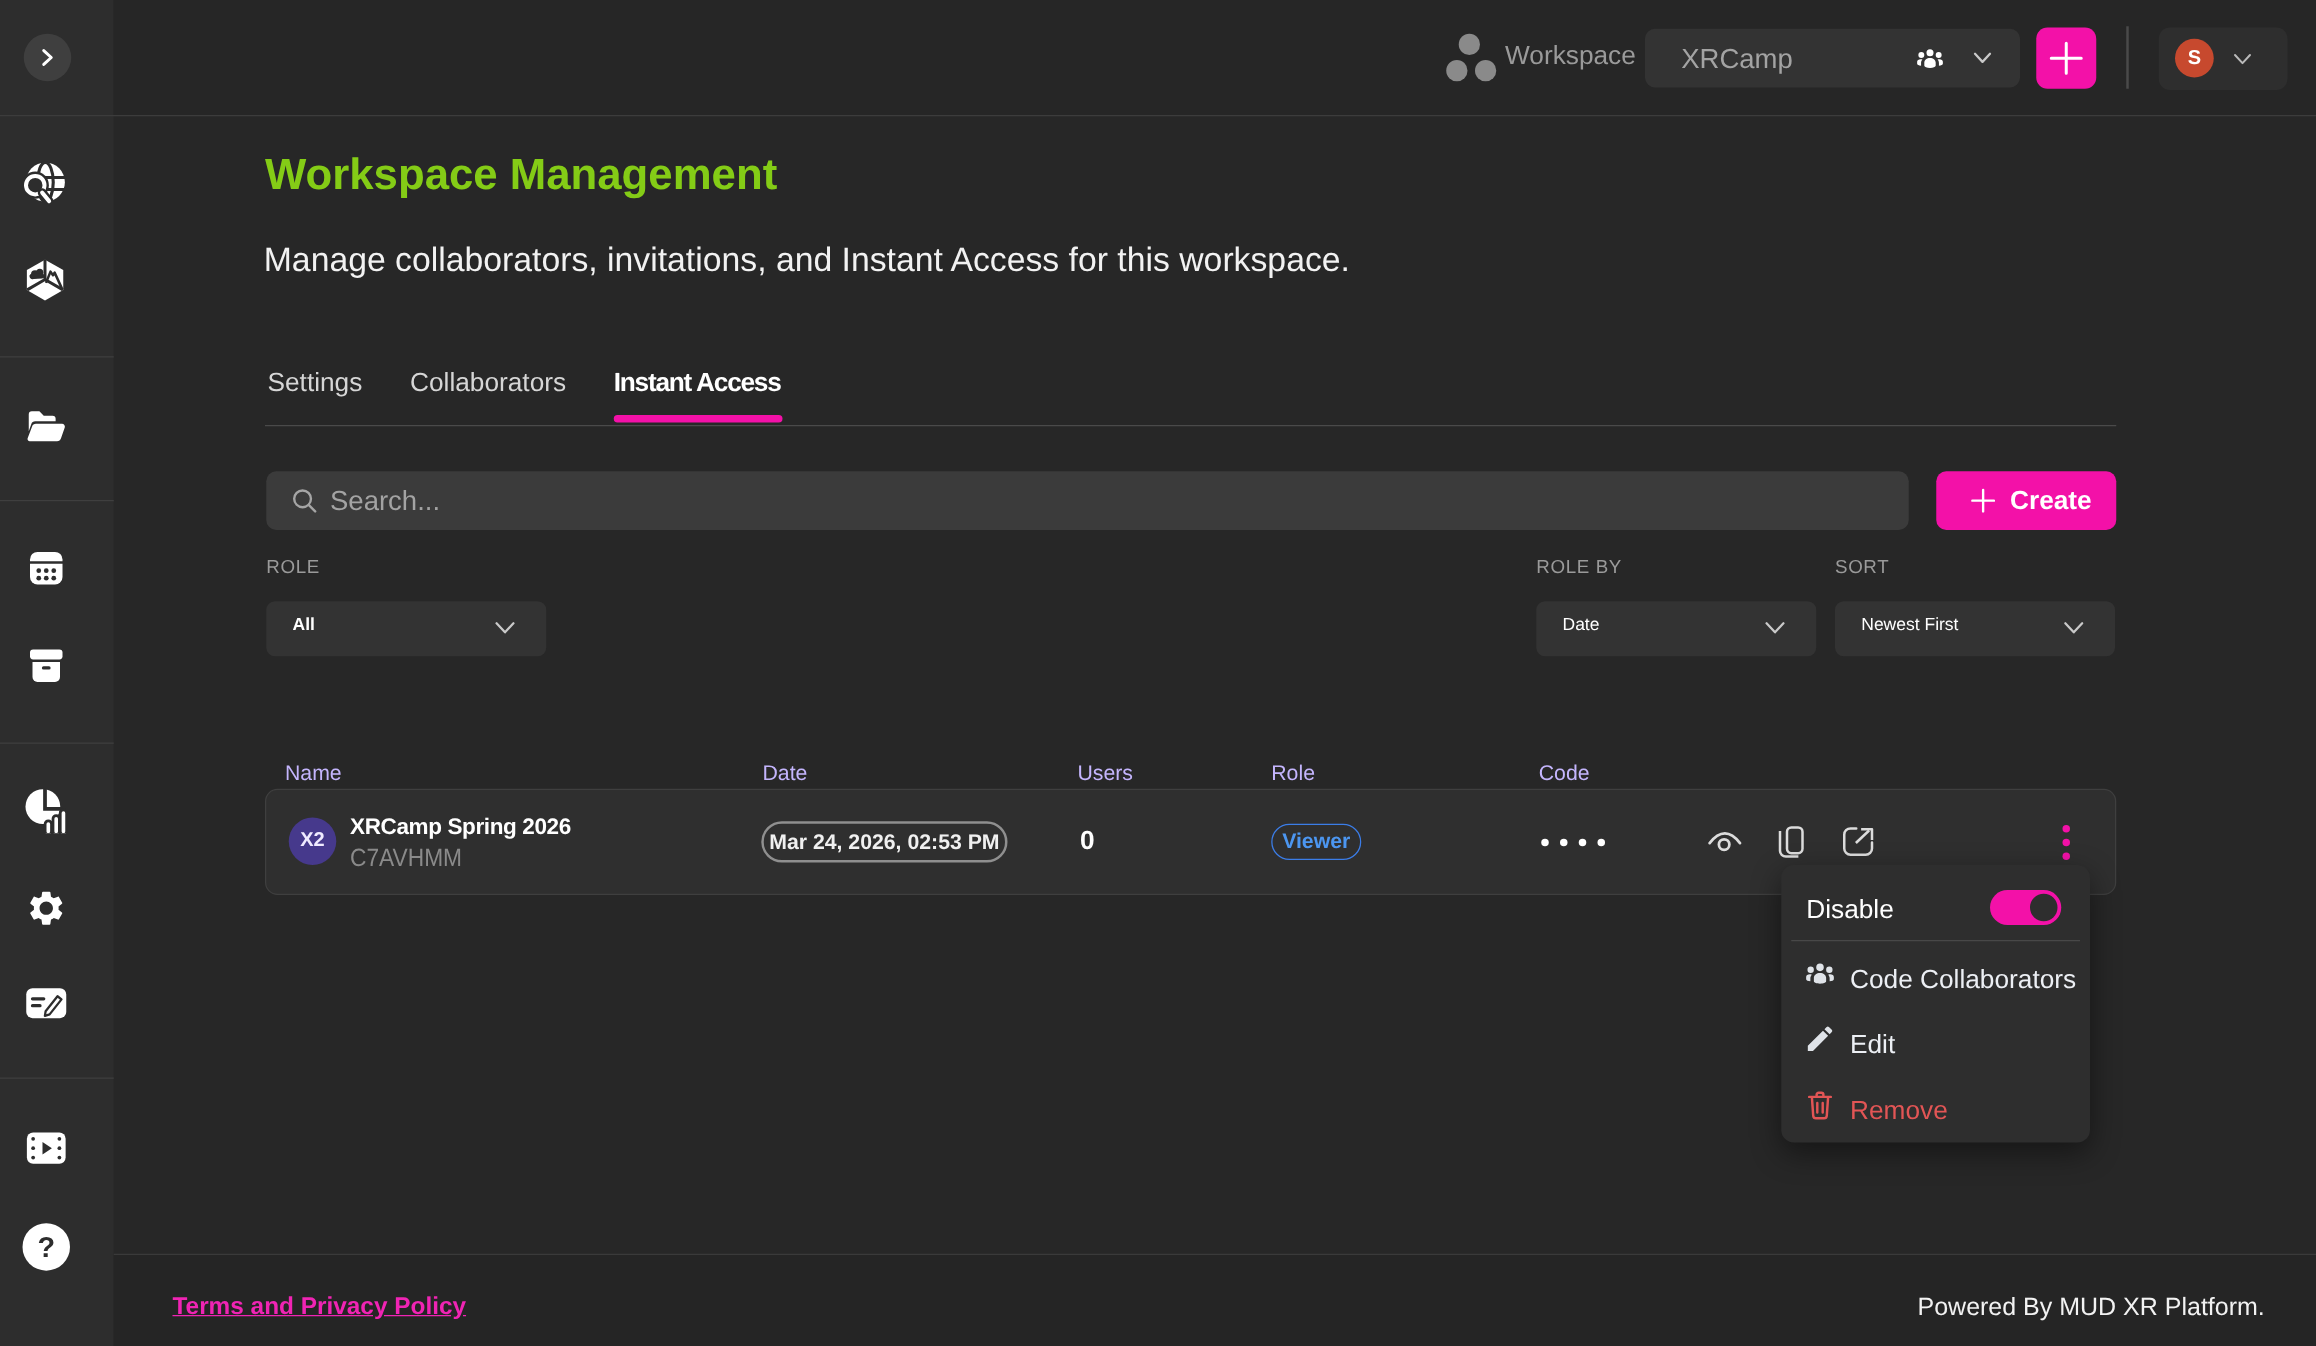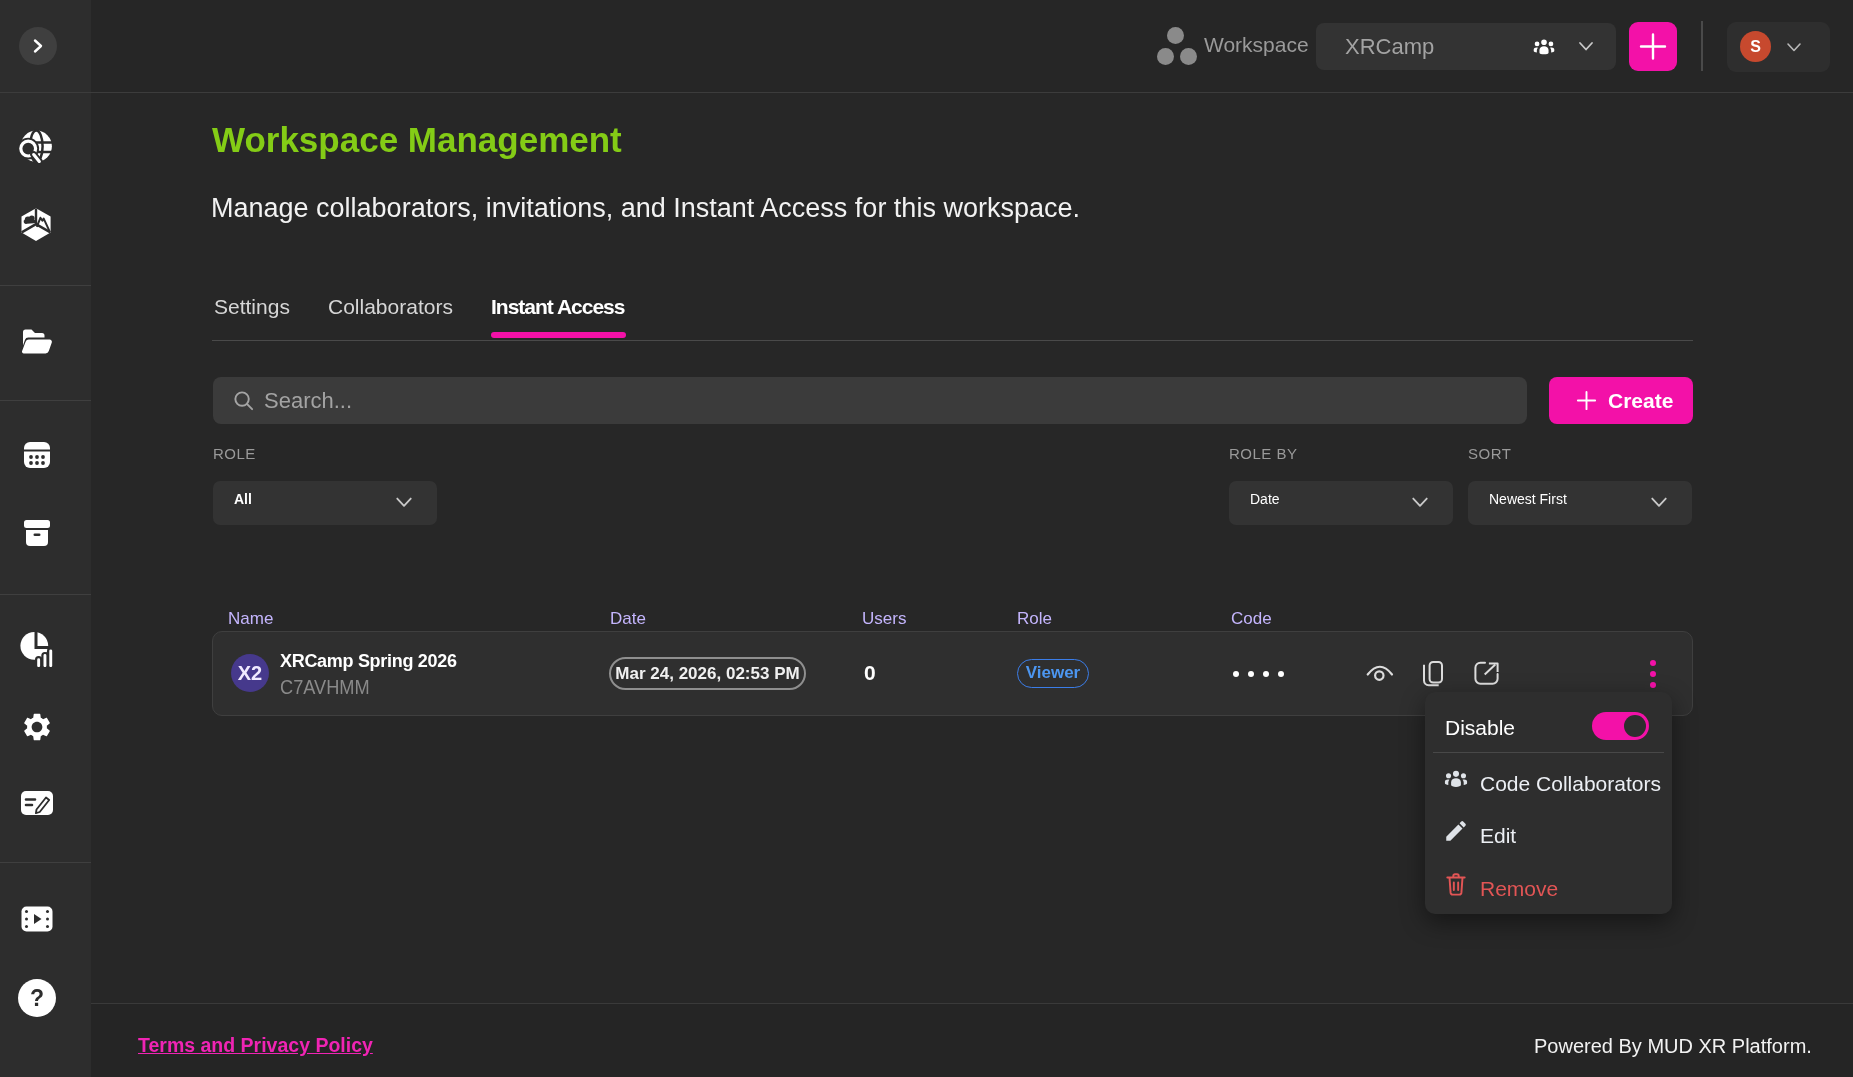--- a/index.html
+++ b/index.html
@@ -34,21 +34,21 @@
   #searchbox { left:213px; top:377px; width:1314px; height:47px; background:#3b3b3b; border-radius:8px; }
   #searchbox span { position:absolute; left:51px; top:11px; color:#a3a3a3; font-size:22px; }
   #createbtn { left:1549px; top:377px; width:144px; height:47px; background:#f311a8; border-radius:8px; color:#fff; }
   #createbtn span { position:absolute; left:59px; top:12px; font-size:21px; font-weight:bold; }
   .flabel { position:absolute; top:445px; color:#9a9a9a; font-size:15px; letter-spacing:0.5px; }
   .fsel { position:absolute; top:481px; height:44px; background:#333333; border-radius:7px; color:#fff; }
   .fsel .t { position:absolute; left:21px; top:10px; font-size:14px; }
   
   .thead { position:absolute; top:609px; color:#c4b5fd; font-size:17px; }
   #rowcard { left:212px; top:631px; width:1481px; height:85px; background:#2f2f2f; border:1px solid #3f3f3f; border-radius:10px; }
-  #x2 { left:231px; top:654px; width:38px; height:38px; border-radius:50%; background:#46398c; color:#efeaff; font-size:20px; font-weight:bold; display:flex; align-items:center; justify-content:center; }
+  #x2 { left:231px; top:654px; width:38px; height:38px; border-radius:50%; background:#46398c; color:#efeaff; font-size:16px; font-weight:bold; display:flex; align-items:center; justify-content:center; }
   #rname { left:280px; top:651px; color:#fff; font-size:18px; font-weight:bold; letter-spacing:-0.3px; }
   #rcode { left:280px; top:676px; color:#8a8a8a; font-size:20px; transform:scaleX(0.91); transform-origin:0 0; }
   #datechip { left:609px; top:657px; width:197px; height:33px; border:2px solid #8f8f8f; border-radius:17px; color:#f0f0f0; font-size:17px; font-weight:bold; text-align:center; line-height:30px; white-space:nowrap; }
   #users0 { left:864px; top:661px; color:#fff; font-size:21px; font-weight:bold; }
   #viewchip { left:1017px; top:659px; width:72px; height:29px; border:1.5px solid #3b7de8; border-radius:15px; color:#4c96f0; font-size:17px; font-weight:600; text-align:center; line-height:26px; }
   .cdot { position:absolute; top:671px; width:6px; height:6px; border-radius:50%; background:#fff; }
   .pdot { position:absolute; left:1650px; width:6px; height:6px; border-radius:50%; background:#f311a8; }
   
   #menu { left:1425px; top:692px; width:247px; height:222px; background:#2e2e2e; border-radius:10px; box-shadow:0 8px 24px rgba(0,0,0,0.45); }
   #menu .mdiv { position:absolute; left:8px; top:60px; width:231px; height:1px; background:#484848; }

